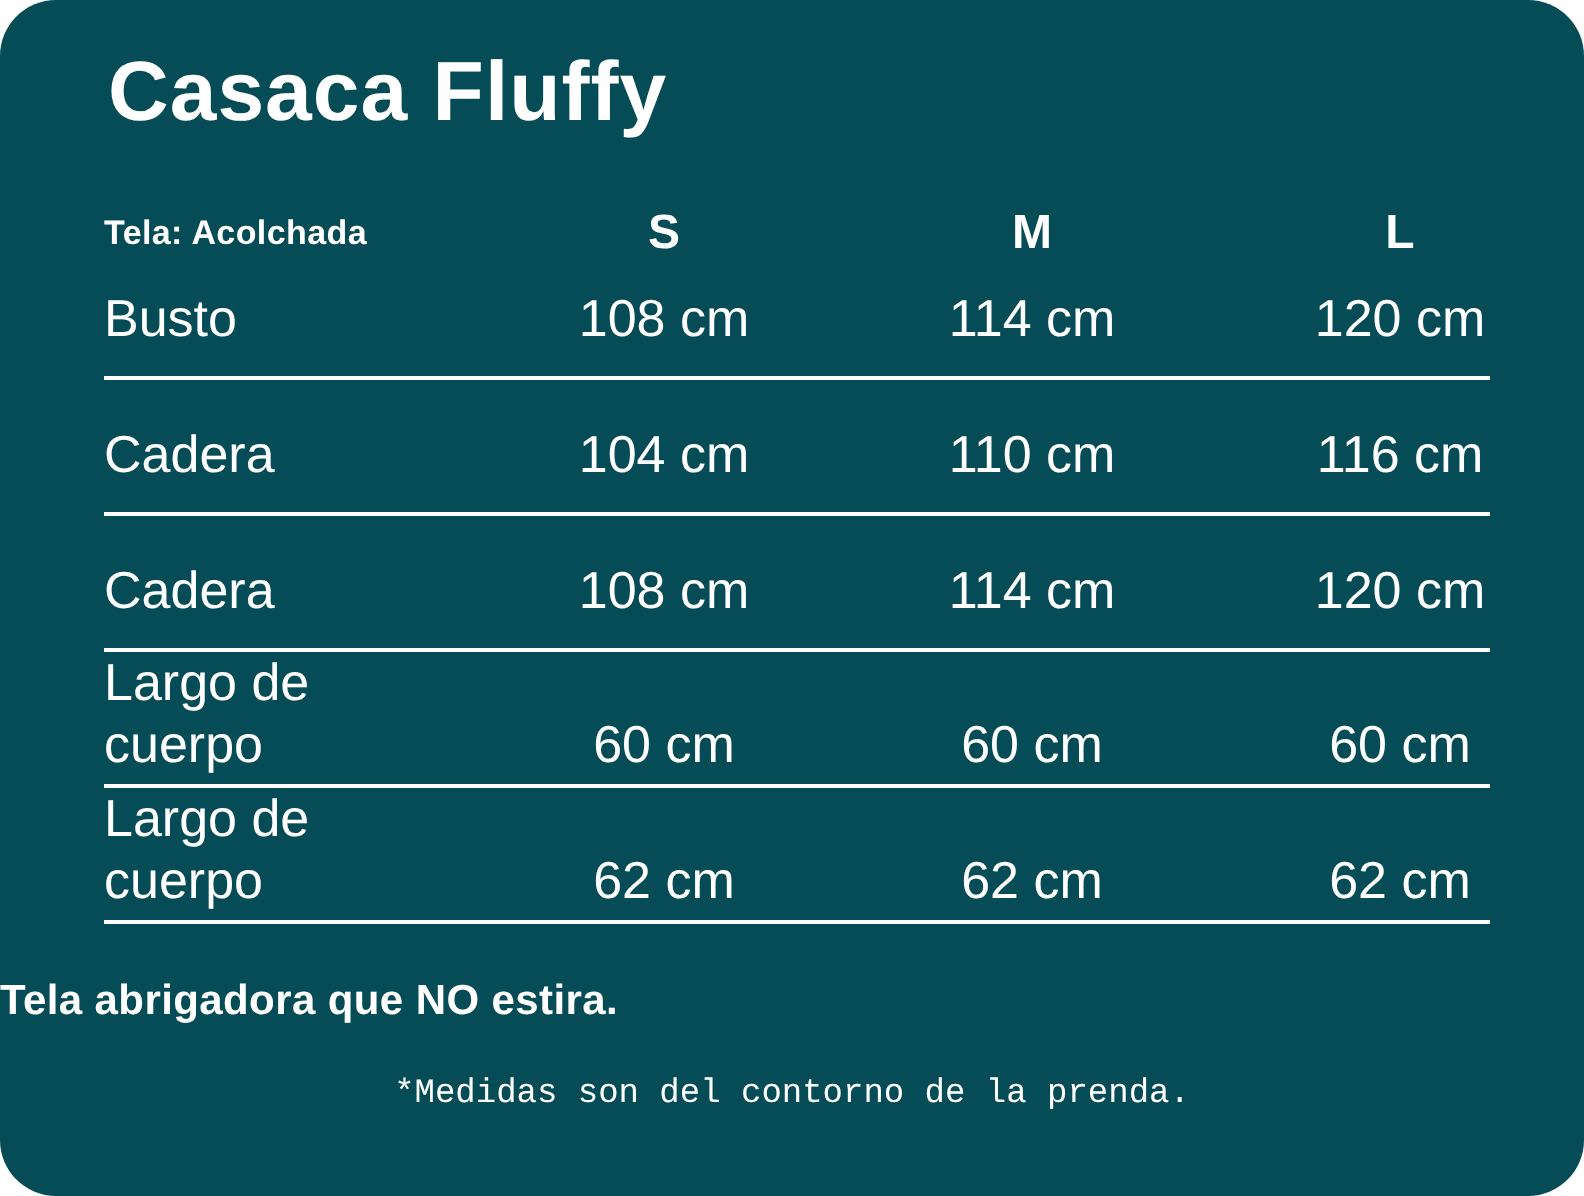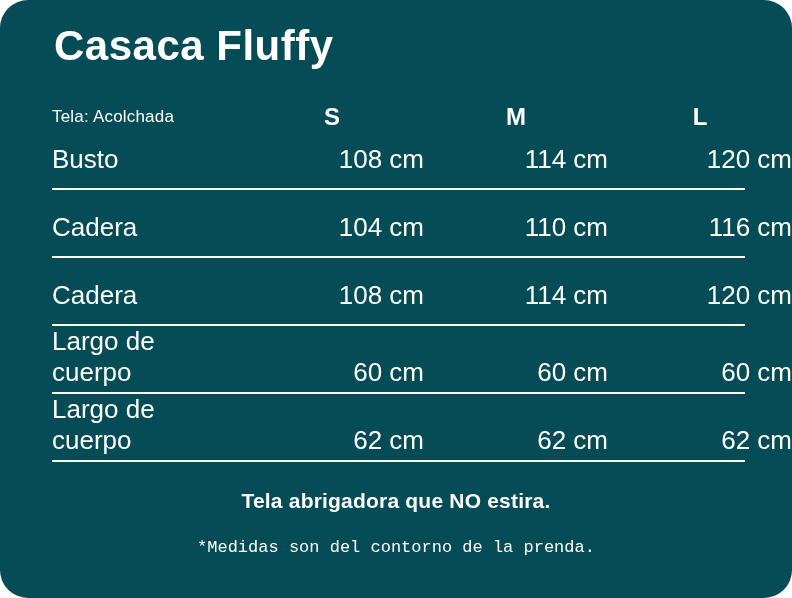--- a/index.html
+++ b/index.html
@@ -34,21 +34,21 @@
     width: 740px;
   }
   .header-row {
     display: grid;
     grid-template-columns: 188px 184px 184px 184px;
     height: 47px;
     align-items: center;
   }
   .fabric-label {
     font-size: 17px;
-    font-weight: normal;
+    font-weight: bold;
     letter-spacing: 0.2px;
   }
   .size-header {
     font-size: 24px;
     font-weight: bold;
     text-align: center;
   }
   .data-row {
     position: relative;
     display: grid;
@@ -66,27 +66,26 @@
   .data-row::after {
     content: "";
     position: absolute;
     left: 0;
     right: 47px;
     bottom: 0;
     height: 2px;
     background: var(--color-divider, #ffffff);
   }
   .cell.label { text-align: left; }
-  .cell.value { text-align: right; }
+  .cell.value { text-align: center; }
   .footer-bold {
     position: absolute;
     top: 489px;
     left: 0;
     width: 100%;
-    text-align: center;
     font-size: 21px;
     font-weight: bold;
     letter-spacing: 0.2px;
   }
   .footer-small {
     position: absolute;
     top: 538px;
     left: 0;
     width: 100%;
     text-align: center;

